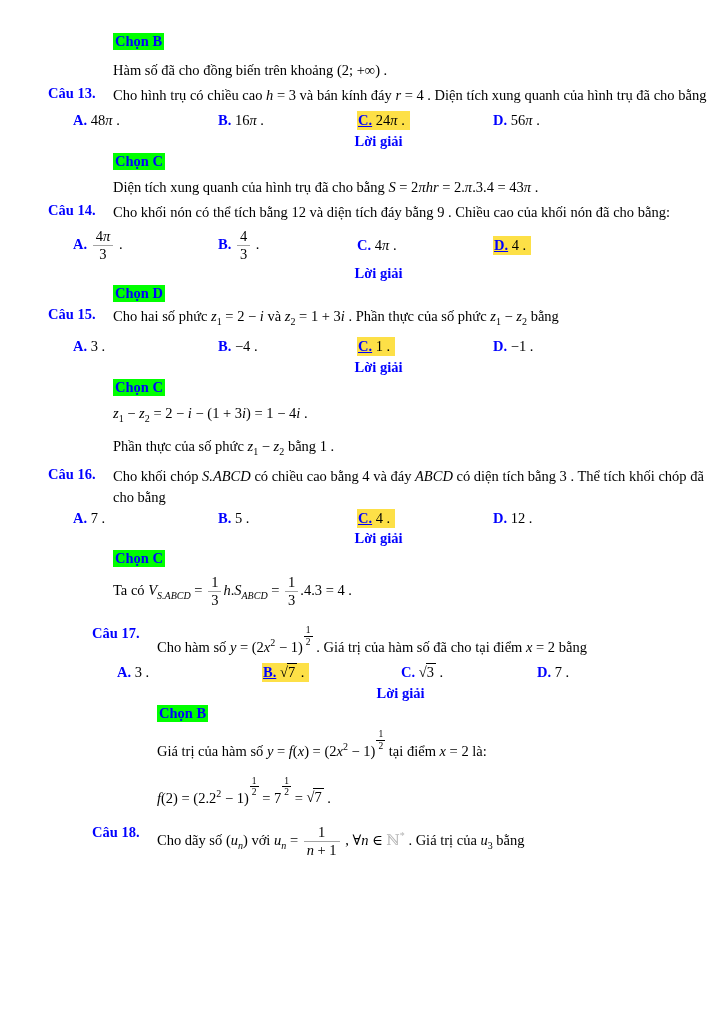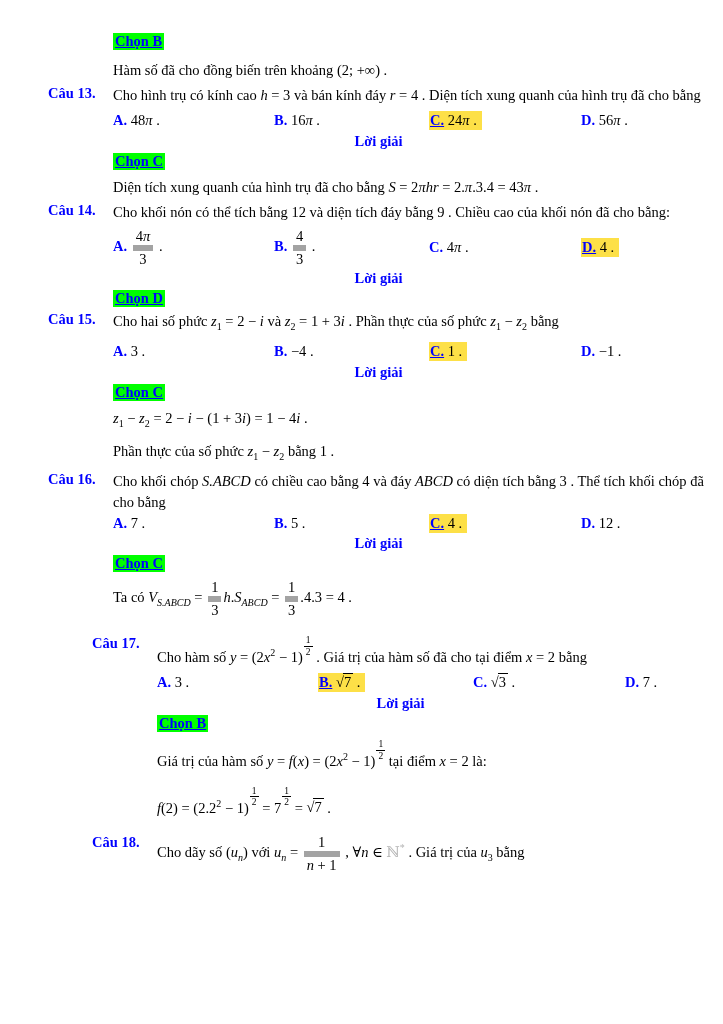--- a/index.html
+++ b/index.html
@@ -8,34 +8,34 @@
     font-family:"Liberation Serif","DejaVu Serif",serif;
     font-size:14.5px;color:#000;
   }
   .page{padding:30px 14px 0 0;}
   
   .qrow{display:flex;margin-left:48px;margin-top:4px;}
   .qlabel{flex:0 0 65px;color:#0000ff;font-weight:bold;}
   .qtext{flex:1;line-height:21px;}
   .para{margin-left:113px;margin-top:10px;line-height:21px;}
   
-  .opts{margin-left:113px;margin-top:5px;margin-bottom:2px;display:grid;grid-template-columns:145px 139px 136px 1fr;align-items:center;gap:16px;}
+  .opts{margin-left:73px;margin-top:5px;margin-bottom:2px;display:grid;grid-template-columns:145px 139px 136px 1fr;align-items:center;}
   .opt{white-space:nowrap;}
   .letter{color:#0000ff;font-weight:bold;}
   .ans{background:#fde047;display:inline-block;padding:1px 5px 1px 1px;}
   .ans .letter{text-decoration:underline;}
   .loigiai{padding-left:48px;text-align:center;color:#0000ff;font-weight:bold;margin:3px 0 2px 0;}
   .chonline{margin-left:113px;margin-top:3px;margin-bottom:3px;}
-  .chonbox{background:#00ff00;color:#0000ff;font-weight:bold;text-decoration:underline;padding:0 2px;display:inline-block;}
+  .chonbox{background:#00ff00;color:#0000ff;font-weight:bold;padding:0 2px;display:inline-block;}
   .sol{margin-left:113px;margin-top:7px;line-height:21px;}
   
   .mi{font-style:italic;}
   .gray{color:#b3b3b3;}
   .frac{display:inline-block;vertical-align:middle;text-align:center;padding:0 2px;line-height:1.15;}
-  .frac .num{display:block;border-bottom:6px solid #a3a3a3;padding:0 3px;}
+  .frac .num{display:block;border-bottom:1px solid #a3a3a3;padding:0 3px;}
   .frac .den{display:block;padding:0 3px;}
   .supfrac{display:inline-block;vertical-align:7px;text-align:center;font-size:9.5px;line-height:1.15;margin-left:1px;}
   .supfrac .num{display:block;border-bottom:1px solid #000;padding:0 2px;}
   .supfrac .den{display:block;}
   .sub{font-size:10px;vertical-align:-4px;}
   .sup{font-size:10px;vertical-align:6px;}
   .sqrt{white-space:nowrap;}
   .sqrt .radi{border-top:1px solid #000;padding:0 2px 0 1px;margin-left:-1px;}
   .sp-lg{margin-top:16px;padding-left:44px;}
 </style>
@@ -45,21 +45,21 @@
 <div class="page">
 
   <div class="chonline">
     <span class="chonbox">Chọn B</span>
   </div>
   <div class="para"><span>Hàm số đã cho đồng biến trên khoảng </span><span>(2; +∞)</span><span> .</span></div>
 
   <div>
     <div class="qrow">
       <span class="qlabel">Câu 13.</span>
-      <div class="qtext"><span>Cho hình trụ có kính cao </span><span class="mi">h</span><span> = 3 và bán kính đáy </span><span class="mi">r</span><span> = 4 . Diện tích xung quanh của hình trụ đã cho bằng</span></div>
+      <div class="qtext"><span>Cho hình trụ có chiều cao </span><span class="mi">h</span><span> = 3 và bán kính đáy </span><span class="mi">r</span><span> = 4 . Diện tích xung quanh của hình trụ đã cho bằng</span></div>
     </div>
     <div class="opts">
       <span class="opt"><span class="letter">A.</span> <span><span>48</span><span class="mi">π</span><span> .</span></span></span>
       <span class="opt"><span class="letter">B.</span> <span><span>16</span><span class="mi">π</span><span> .</span></span></span>
       <span class="opt"><span class="ans"><span class="letter">C.</span> <span><span>24</span><span class="mi">π</span><span> .</span></span></span></span>
       <span class="opt"><span class="letter">D.</span> <span><span>56</span><span class="mi">π</span><span> .</span></span></span>
     </div>
     <div class="loigiai">Lời giải</div>
     <div class="chonline">
       <span class="chonbox">Chọn C</span>

